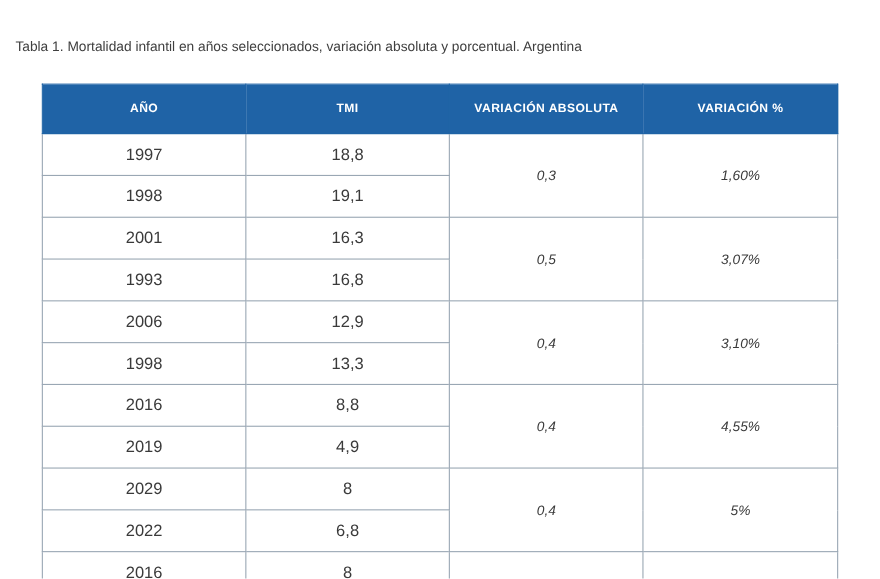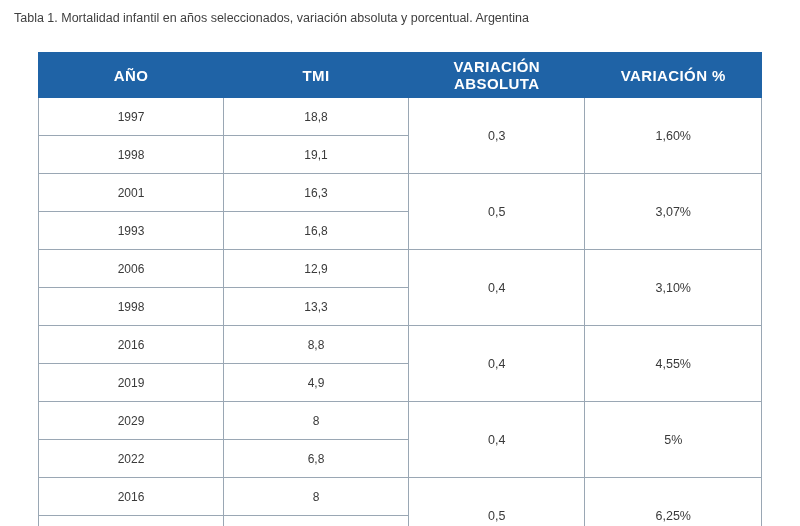--- a/index.html
+++ b/index.html
@@ -13,20 +13,21 @@
     font-family: "Liberation Sans", sans-serif;
     color: #3a3a3a;
     overflow: hidden;
   }
   .page {
     position: relative;
     width: 800px;
     height: 471px;
     box-sizing: border-box;
     padding: 0;
+    margin-top: 24px;
   }
   .caption {
     position: absolute;
     top: 10px;
     left: 14px;
     right: 14px;
     font-size: 12.5px;
     color: #3f3f3f;
     line-height: 1.3;
   }
@@ -37,42 +38,43 @@
     width: 724px;
   }
   table.data {
     border-collapse: collapse;
     width: 100%;
     table-layout: fixed;
   }
   table.data th {
     background: #1f63a6;
     color: #ffffff;
-    font-size: 15px;
+    font-size: 11px;
     font-weight: bold;
     letter-spacing: 0.4px;
     height: 42px;
     text-align: center;
     vertical-align: middle;
     border: 1px solid #1f63a6;
   }
   table.data th.sep {
     border-left: 1px solid #cfd8e2;
   }
   table.data td {
     border: 1px solid #9aa7b4;
     height: 35px;
     text-align: center;
     vertical-align: middle;
-    font-size: 12px;
+    font-size: 15px;
     color: #3a3a3a;
     background: #ffffff;
   }
   table.data td.merged {
     font-size: 12.5px;
+    font-style: italic;
   }
   .col-anio { width: 25.6%; }
   .col-tmi  { width: 25.6%; }
   .col-abs  { width: 24.4%; }
   .col-pct  { width: 24.4%; }
   .source {
     position: absolute;
     left: 14px;
     right: 14px;
     bottom: 14px;

